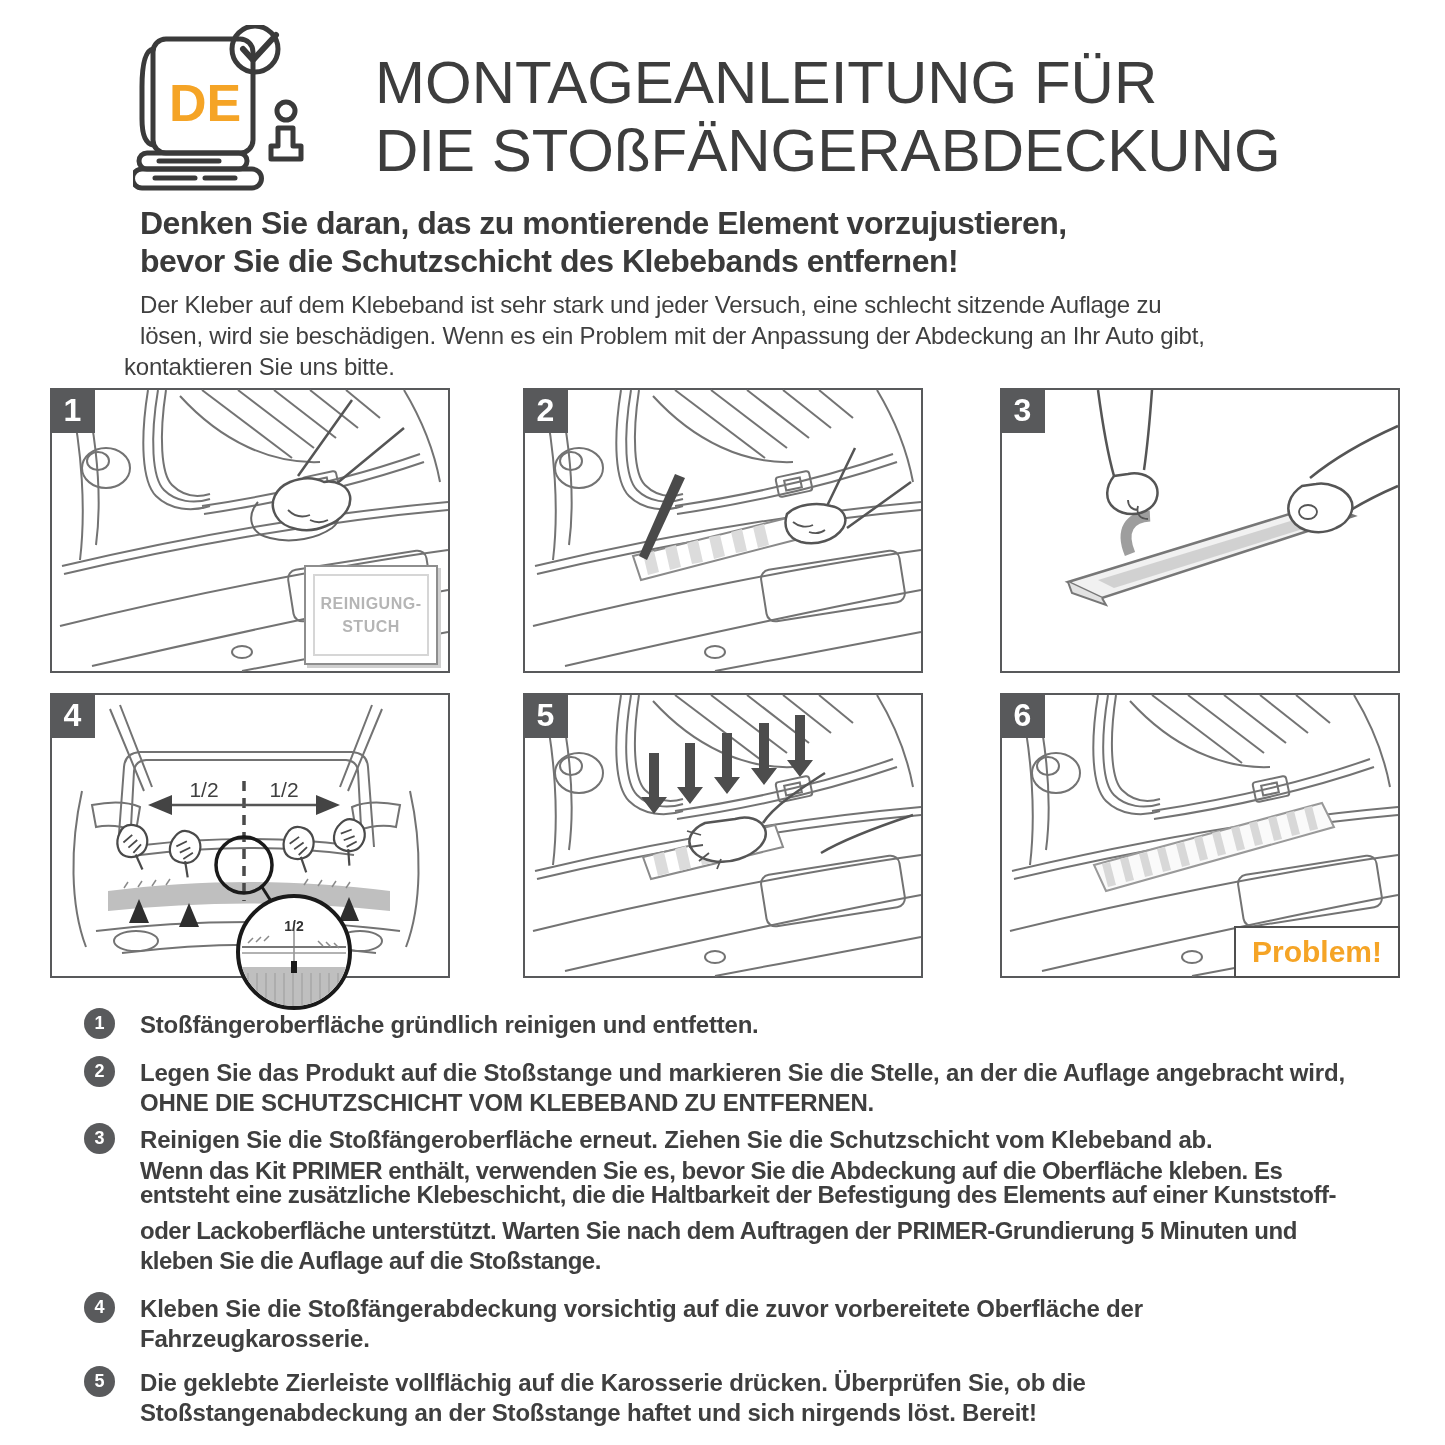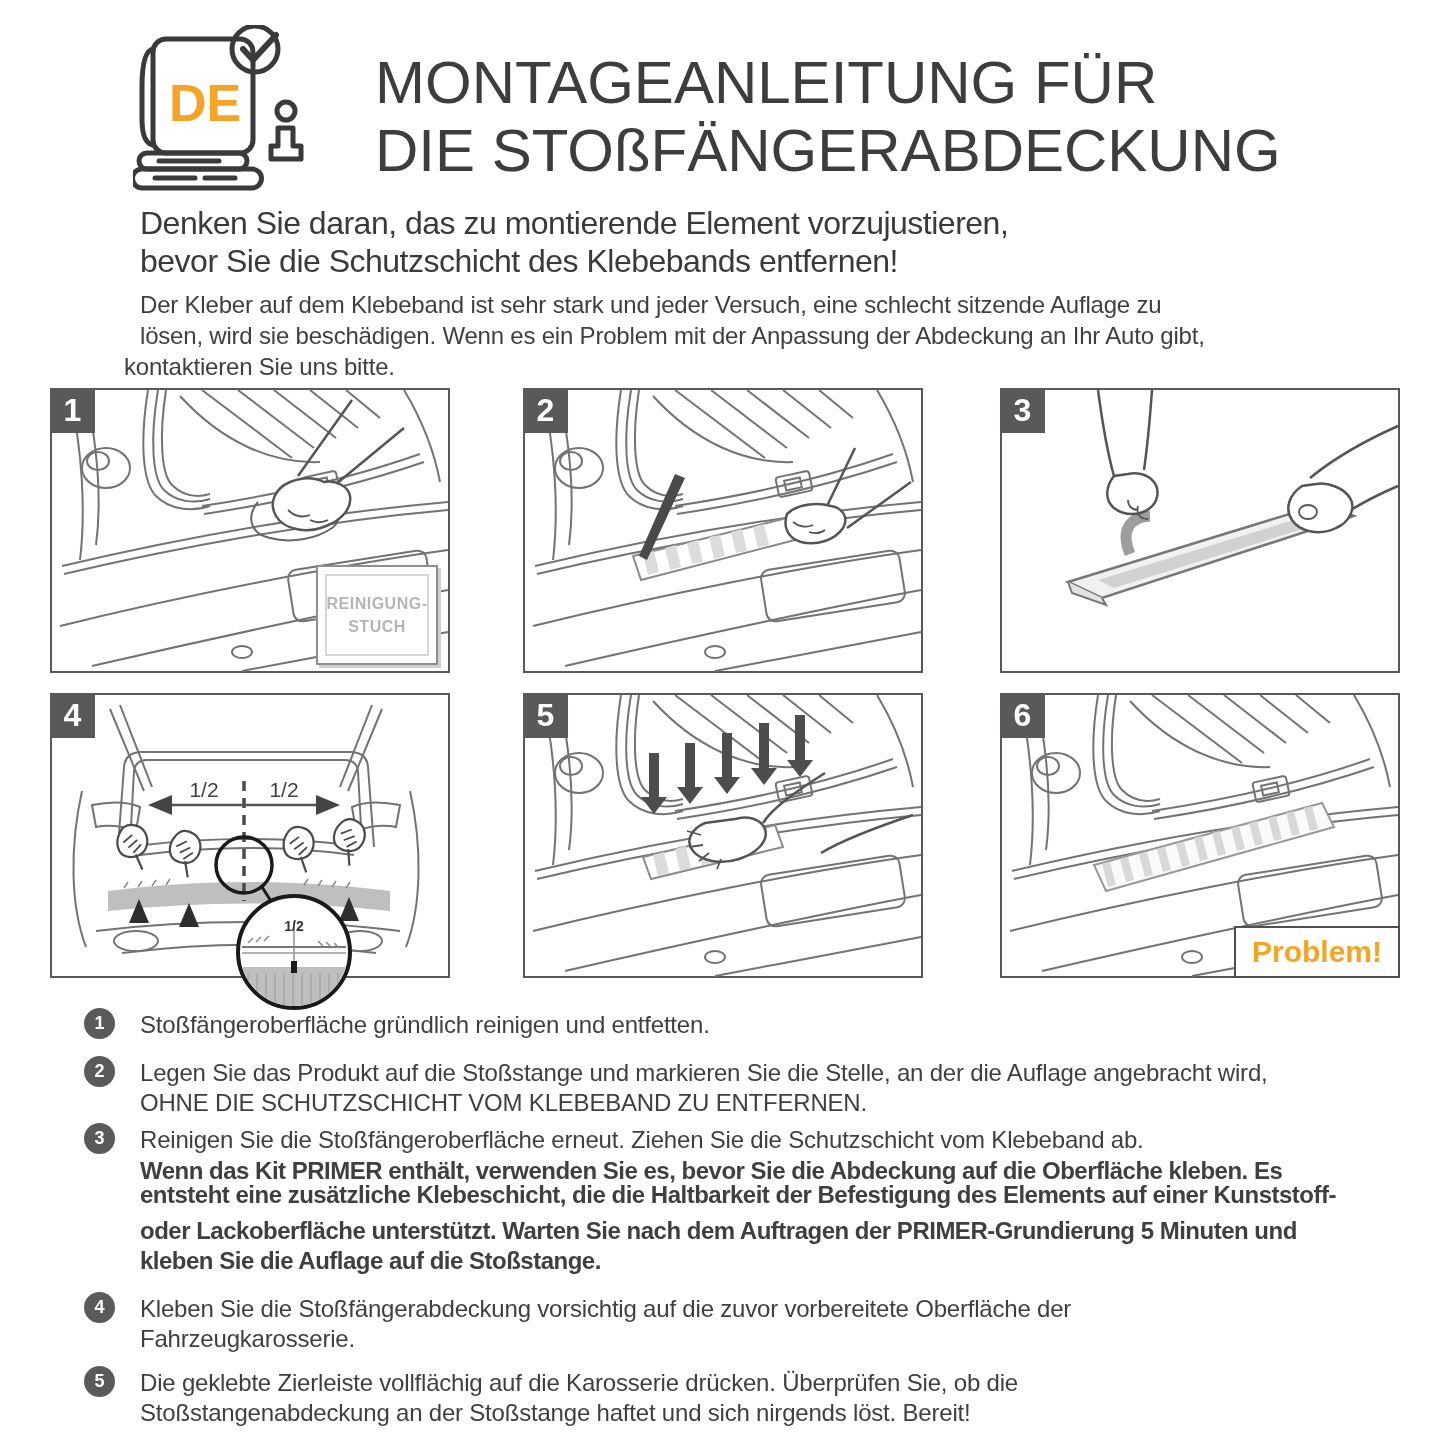--- a/index.html
+++ b/index.html
@@ -2,41 +2,41 @@
 <html><head>
 <meta charset="utf-8">
 <style>
   * { margin:0; padding:0; box-sizing:border-box; }
   html,body { background:#ffffff; }
   body { font-family:"Liberation Sans", sans-serif; color:#3c3c3c; }
   .page { position:relative; width:1445px; height:1445px; background:#fff; overflow:hidden;padding-left:15px; }
   .abs { position:absolute; white-space:nowrap; }
 
   .title-line { font-size:60px; font-weight:500; color:#3d3d3d; letter-spacing:0px;text-align:right; }
-  .warn-line  { font-size:32px; font-weight:400; color:#3a3a3a; letter-spacing:-0.5px; }
+  .warn-line  { font-size:32px; font-weight:700; color:#3a3a3a; letter-spacing:-0.5px; }
   .body-line  { font-size:24px; font-weight:400; color:#3f3f3f; letter-spacing:-0.2px; }
 
   .panel { position:absolute; width:400px; height:285px; border:2px solid #58595b; background:#fff; }
   .pnum  { position:absolute; top:-2px; left:-2px; width:45px; height:45px; background:#58595b;
            color:#fff; font-size:32px; font-weight:700; display:flex; align-items:center; justify-content:center; }
   .panel svg { position:absolute; left:0; top:0; overflow:visible; }
 
-  .clean-box { position:absolute; right:10px; bottom:6px; width:122px; height:100px;
+  .clean-box { position:absolute; right:10px; bottom:6px; width:134px; height:100px;
                border:2px solid #8e8e8e; background:#fff; box-shadow:3px 3px 0 #cfcfcf; }
   .clean-box-inner { position:absolute; left:7px; top:7px; right:7px; bottom:7px;
                border:2px solid #d6d6d6; display:flex; flex-direction:column;
                align-items:center; justify-content:center; }
   .clean-box-inner span { font-size:16px; font-weight:700; color:#b5b5b5; letter-spacing:0.5px; line-height:1.45; }
 
   .ready-box { position:absolute; right:-2px; bottom:-2px; border:2px solid #4f4f4f; background:#fff;
                padding:7px 16px; font-size:30px; font-weight:700; color:#f5a426; }
 
   .step-badge { position:absolute; width:31px; height:31px; border-radius:50%; background:#595a5c;
                 color:#fff; font-size:18px; font-weight:700; display:flex; align-items:center; justify-content:center; }
-  .step-text  { position:absolute; font-size:24px; color:#3f3f3f; letter-spacing:-0.2px; line-height:30px; white-space:nowrap; }
+  .step-text  { position:absolute; font-size:24px; color:#3f3f3f; letter-spacing:-0.2px; line-height:30px; white-space:nowrap;font-weight:bold; }
   .step-caps  { font-size:24px;text-align:right; }
   .step-bold  { font-weight:700; letter-spacing:-0.5px; }
 
   svg text { font-family:"Liberation Sans", sans-serif; }
 </style>
 </head>
 <body>
 
 <div class="page">
 

